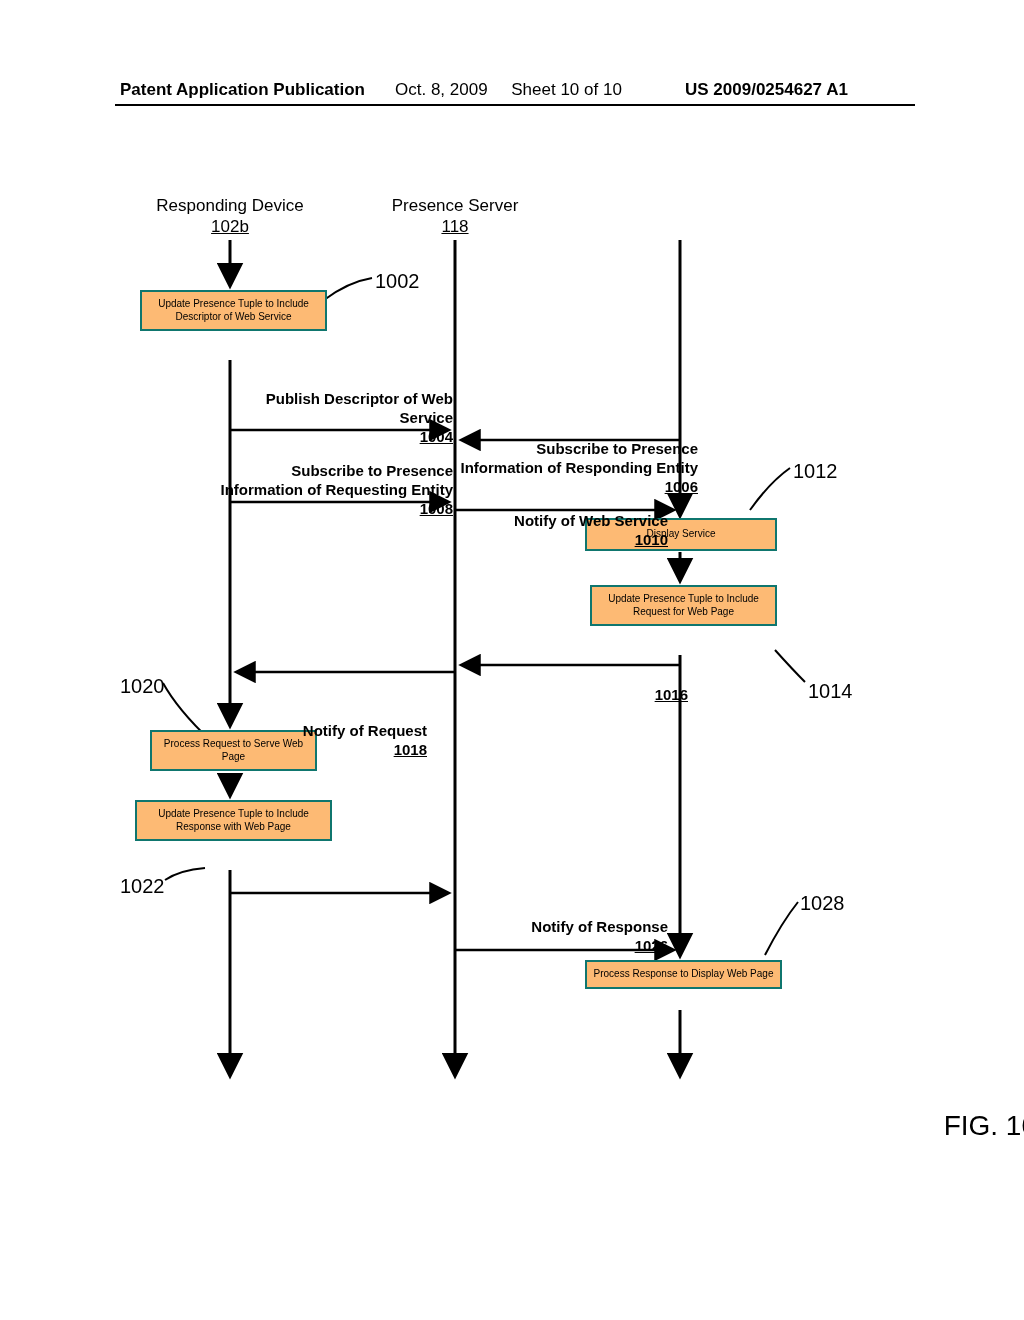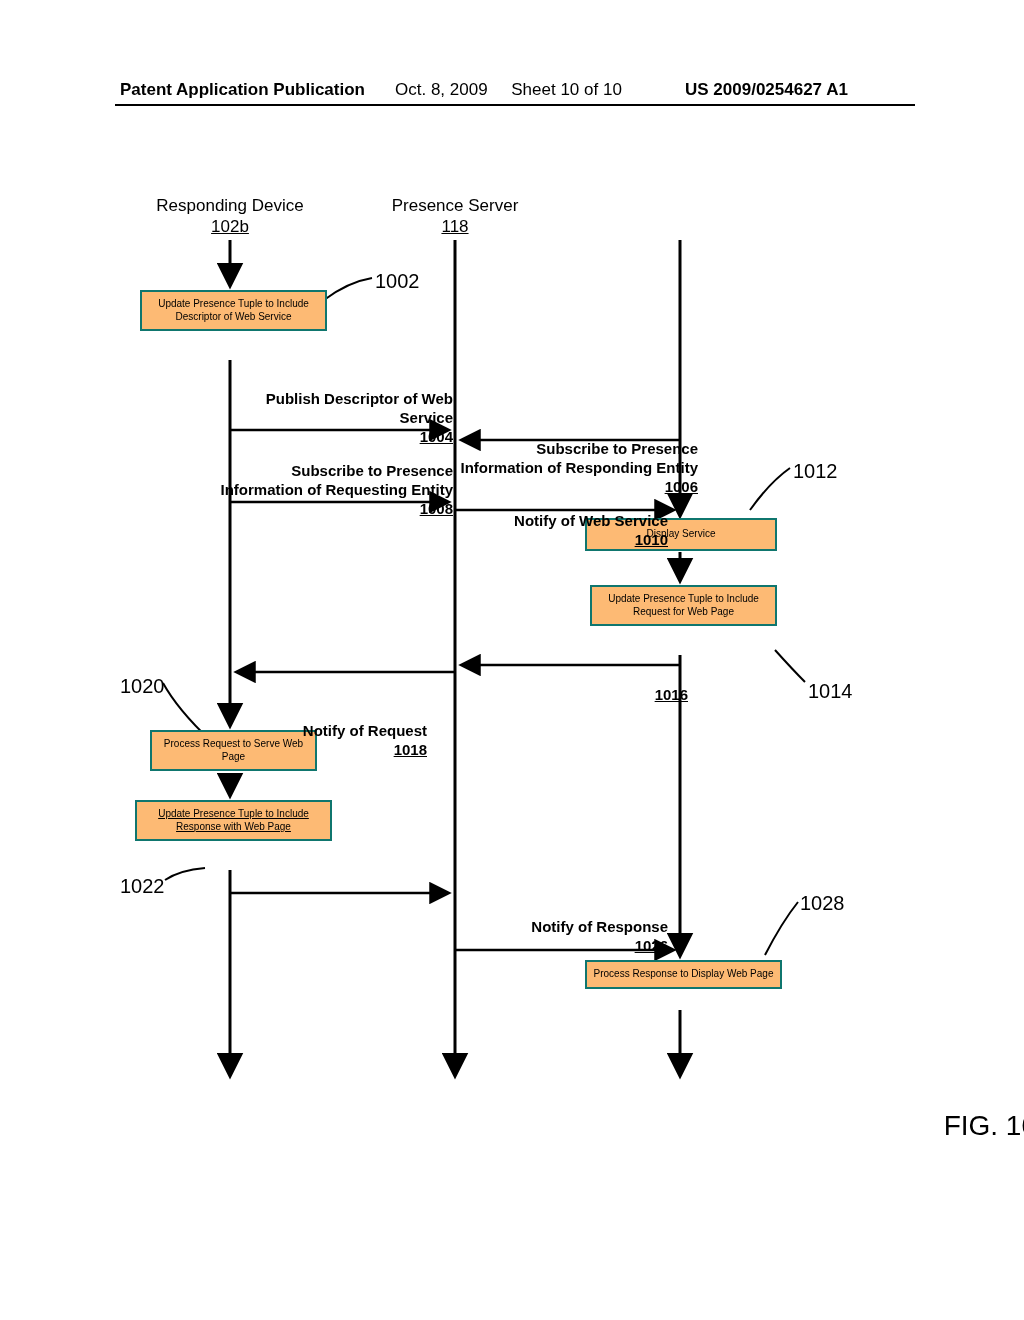--- a/index.html
+++ b/index.html
@@ -169,21 +169,21 @@
   </svg>
 
   <div class="box" style="left:140px; top:290px; width:175px;">Update Presence Tuple to Include Descriptor of Web Service</div>
 
   <div class="box" style="left:585px; top:518px; width:180px; padding:8px 4px;">Display Service</div>
 
   <div class="box" style="left:590px; top:585px; width:175px;">Update Presence Tuple to Include Request for Web Page</div>
 
   <div class="box" style="left:150px; top:730px; width:155px;">Process Request to Serve Web Page</div>
 
-  <div class="box" style="left:135px; top:800px; width:185px;text-decoration:underline;">Update Presence Tuple to Include Response with Web Page</div>
+  <div class="box" style="left:135px; top:800px; width:185px;">Update Presence Tuple to Include Response with Web Page</div>
 
   <div class="box" style="left:585px; top:960px; width:185px;">Process Response to Display Web Page</div>
 
   <div class="msg" style="left:228px; top:390px; width:225px;">
     <span>Publish Descriptor of Web Service</span><br>
     <span class="ul">1004</span>
   </div>
 
   <div class="msg" style="left:458px; top:440px; width:240px;">
     <span>Subscribe to Presence Information of Responding Entity</span><br>

